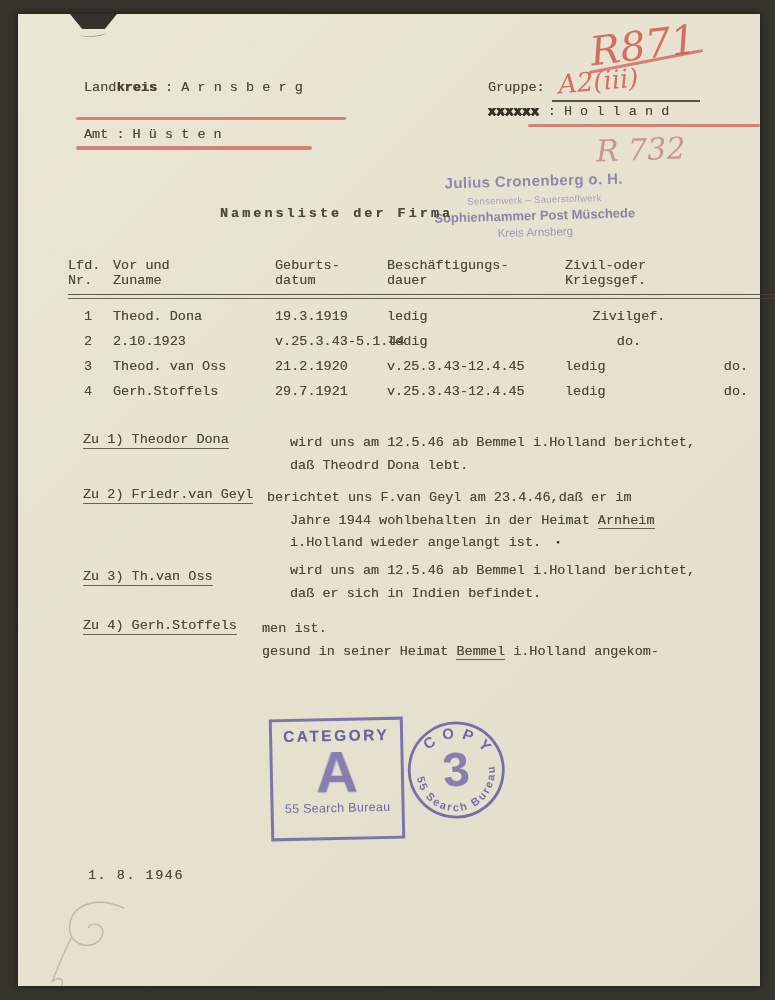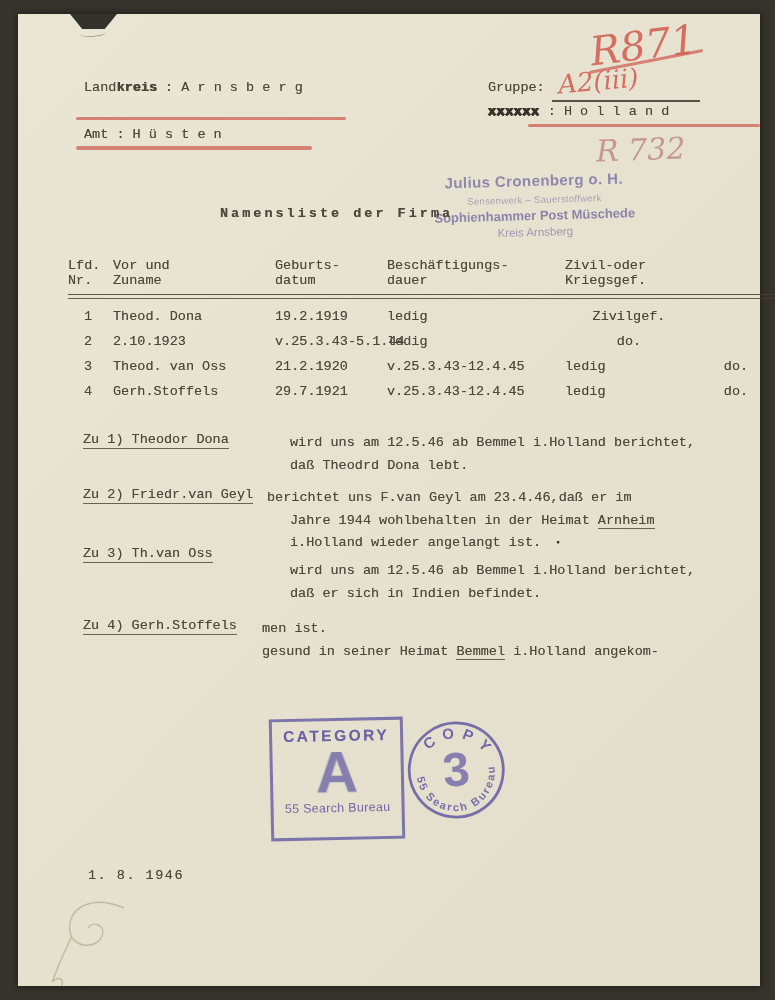--- a/index.html
+++ b/index.html
@@ -146,21 +146,21 @@
         <div>Zivil-oder</div>
           <div>Kriegsgef.</div>
         </div>
     </div>
     <div class="dblrule"></div>
     <div style="height:16px;"></div>
 
     <div class="trow drow">
       <div class="c tw c-num">1</div>
       <div class="c tw">Theod. Dona</div>
-      <div class="c tw">19.2.1919</div>
+      <div class="c tw">19.3.1919</div>
       <div class="c tw">ledig</div>
       <div class="c tw c-last">Zivilgef.</div>
     </div>
     <div class="trow drow">
       <div class="c tw c-num">2</div>
       <div class="c tw">2.10.1923</div>
       <div class="c tw">v.25.3.43-5.1.44</div>
       <div class="c tw">ledig</div>
       <div class="c tw c-last">do.</div>
     </div>
@@ -190,21 +190,21 @@
   </div>
 
   <div class="tw abs" style="left:65px;top:473px;">
     <span class="note-label">Zu 2) Friedr.van Geyl</span></div>
   <div class="abs" style="left:249px;top:473px;">
     <div class="nline tw">berichtet uns F.van Geyl am 23.4.46,daß er im</div>
     <div class="nline tw indent"><span>Jahre 1944 wohlbehalten in der Heimat </span><span class="u-word">Arnheim</span></div>
     <div class="nline tw indent"><span>i.Holland wieder angelangt ist.</span><span class="sq-mark">▪</span></div>
   </div>
 
-  <div class="tw abs" style="left:65px;top:532px;">
+  <div class="tw abs" style="left:65px;top:555px;">
     <span class="note-label">Zu 3) Th.van Oss</span></div>
   <div class="abs" style="left:272px;top:546px;">
     <div class="nline tw">wird uns am 12.5.46 ab Bemmel i.Holland berichtet,</div>
     <div class="nline tw">daß er sich in Indien befindet.</div>
   </div>
 
   <div class="tw abs" style="left:65px;top:604px;">
     <span class="note-label">Zu 4) Gerh.Stoffels</span></div>
   <div class="abs" style="left:244px;top:604px;">
     <div class="nline tw">men ist.</div>

